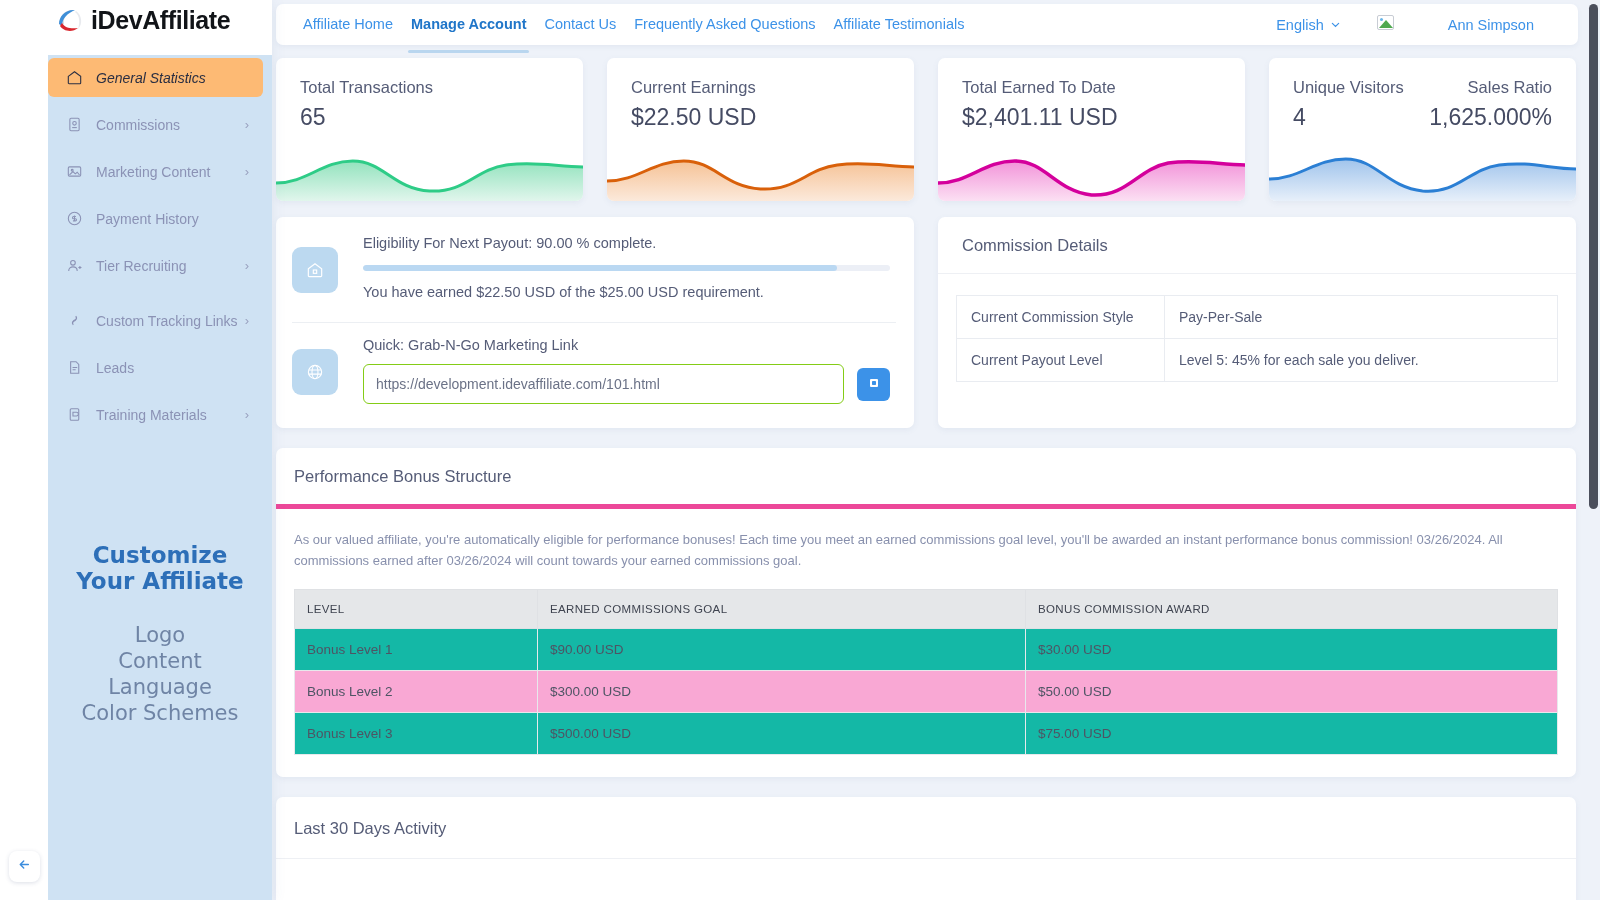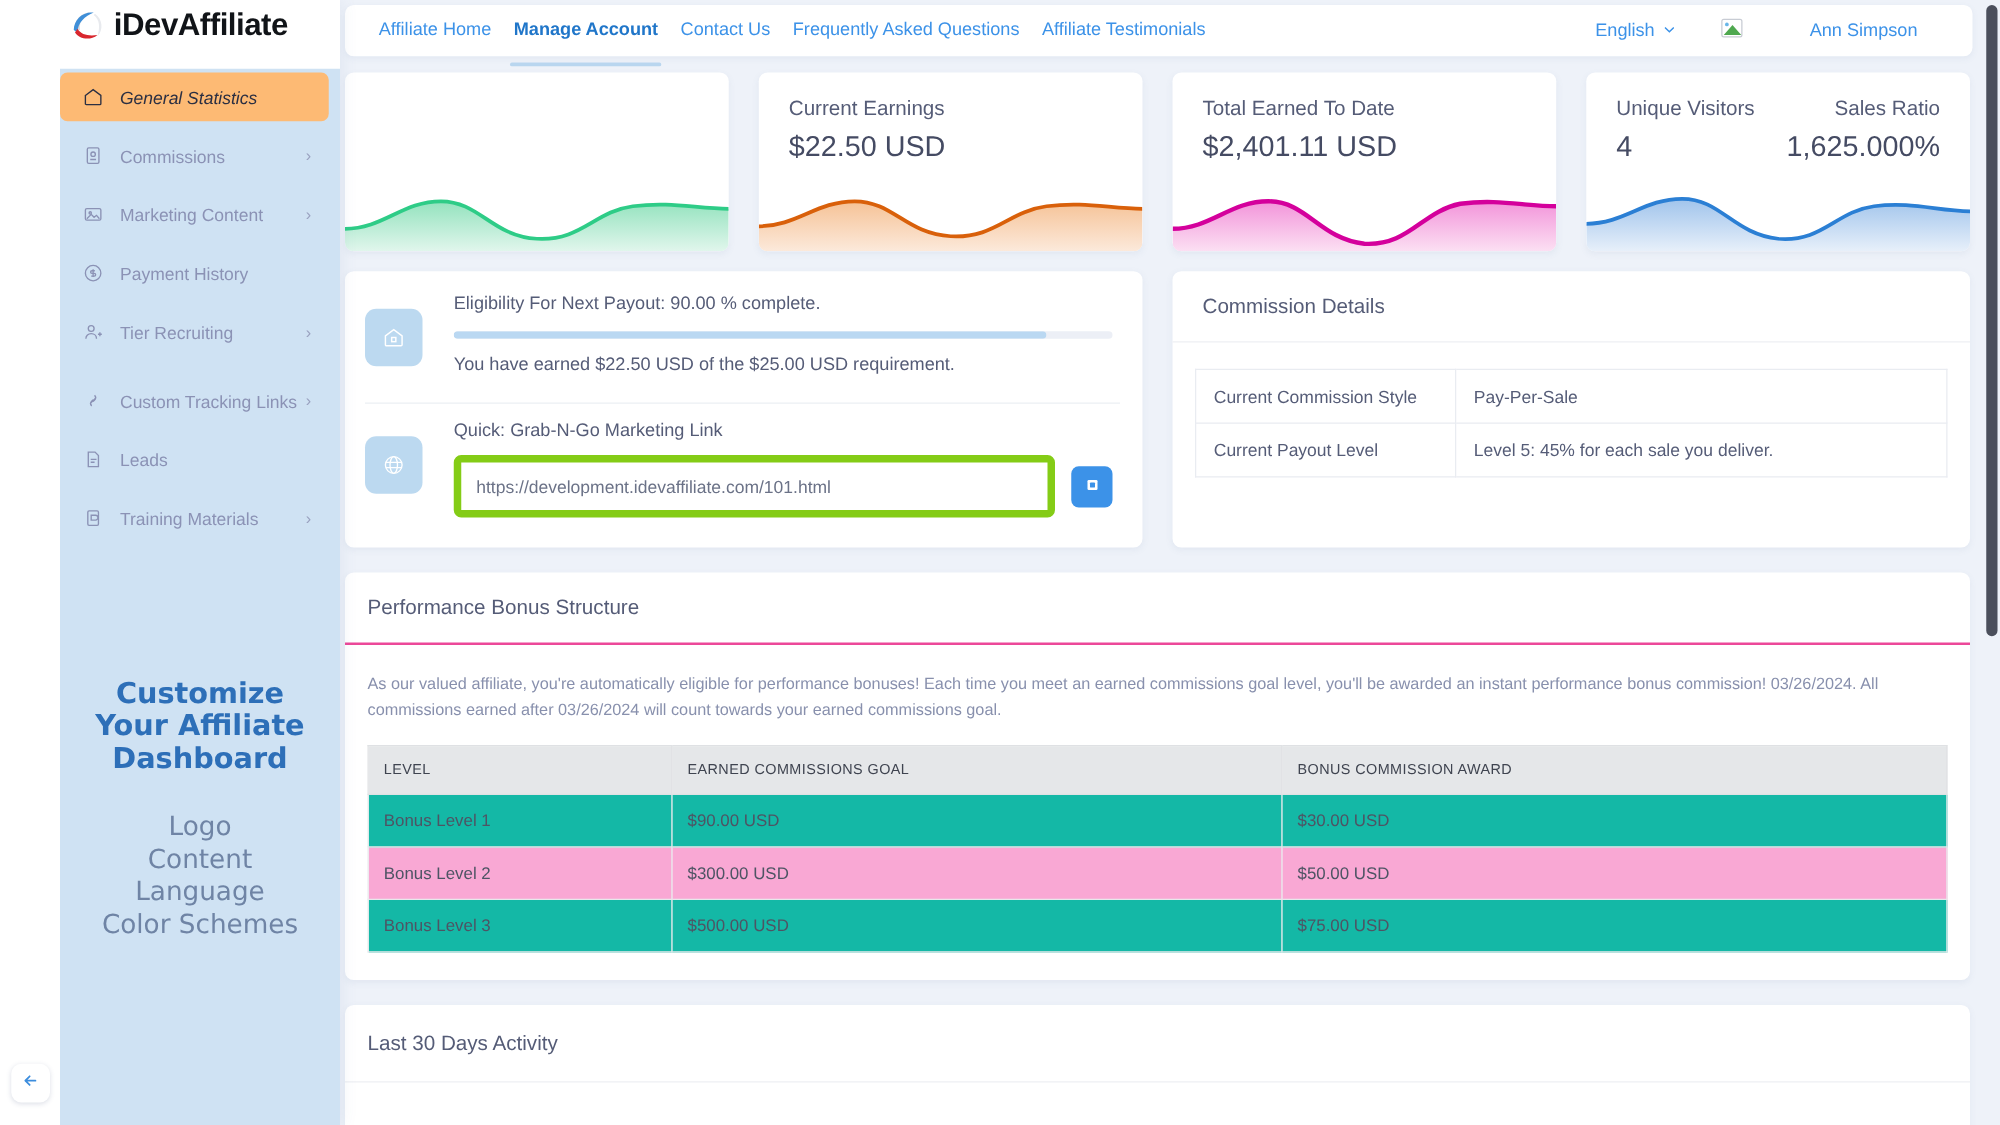--- a/index.html
+++ b/index.html
@@ -148,22 +148,22 @@
     overflow: hidden;
   }
   .progress > i { display: block; height: 100%; background: #bad8f2; border-radius: 3px; }
   .divider { height: 1px; background: #eceff3; margin: 22px 18px 0 16px; }
 
   .link-row { display: flex; padding: 14px 24px 24px 16px; }
   .link-body { flex: 1 1 auto; padding-left: 25px; }
   .link-label { font-size: 14.5px; color: #555c77; margin-bottom: 11px; }
   .link-input-wrap { display: flex; align-items: center; gap: 13px; }
   .link-input {
-    flex: 1 1 auto; height: 50px;
-    border: 6px solid #84cc16; border-radius: 6px;
+    flex: 1 1 auto; height: 40px;
+    border: 1px solid #84cc16; border-radius: 6px;
     padding: 0 12px; font-size: 14px; color: #6b7287;
     font-family: "Liberation Sans", sans-serif;
     background: #fff; outline: none;
   }
   .copy-btn {
     width: 33px; height: 33px; border-radius: 6px;
     background: #3c92e8; border: none; color: #fff;
     display: flex; align-items: center; justify-content: center;
     flex: 0 0 33px;
   }
@@ -178,21 +178,21 @@
     border: 1px solid #e9ecf1; padding: 13px 14px;
     font-size: 14px; color: #555c77; vertical-align: middle;
   }
   .detail-table td.k { width: 208px; }
 
   
   .section { margin: 20px 12px 0 4px; }
   .sec-head {
     padding: 19px 18px 18px;
     font-size: 16.5px; color: #555c77;
-    border-bottom: 2px solid #ec4899;
+    border-bottom: 5px solid #ec4899;
   }
   .sec-body { padding: 20px 18px 22px; }
   .sec-para { font-size: 13px; color: #8890ad; line-height: 21px; }
   .bonus-table { width: 100%; border-collapse: collapse; margin-top: 18px; }
   .bonus-table th {
     background: #e5e7e9; color: #3f4450;
     font-size: 11.5px; font-weight: 400; letter-spacing: .35px;
     text-align: left; padding: 13px 12px; border: 1px solid #dfe1e4;
   }
   .bonus-table td {
@@ -341,21 +341,20 @@
           </span>
           <span class="lbl">Training Materials</span>
           <span class="chev">›</span>
         </div>
       </nav>
 
       <div class="promo">
         <div class="promo-title">
           <div>Customize</div>
           <div>Your Affiliate</div>
-          <div>Dashboard</div>
         </div>
         <div class="promo-list">
           <div>Logo</div>
           <div>Content</div>
           <div>Language</div>
           <div>Color Schemes</div>
         </div>
       </div>
     </div>
 
@@ -389,20 +388,26 @@
             </span>
           </div>
           <div class="broken-img"></div>
           <div class="user-name">Ann Simpson</div>
         </div>
       </header>
 
       <div class="stats">
 
         <div class="stat-card">
+          <div class="stat-inner">
+            <div class="stat-col">
+              <div class="stat-label">Total Transactions</div>
+              <div class="stat-value">65</div>
+            </div>
+          </div>
           <div class="spark">
             <svg viewBox="0 0 300 62" preserveAspectRatio="none">
               <defs>
                   <linearGradient id="g0" x1="0" y1="0" x2="0" y2="1">
                     <stop offset="0" stop-color="#6fd9a8"></stop>
                     <stop offset="1" stop-color="#d7f3e6"></stop>
                   </linearGradient>
                 </defs>
               <path d="M0 44 C30 44 45 22 75 22 C105 22 115 50 150 52 C185 54 195 30 225 26 C255 22 275 28 300 28 L300 62 L0 62 Z" fill="url(#g0)" opacity="0.75"></path>
               <path d="M0 44 C30 44 45 22 75 22 C105 22 115 50 150 52 C185 54 195 30 225 26 C255 22 275 28 300 28" fill="none" stroke="#2ecc87" stroke-width="3"></path>

